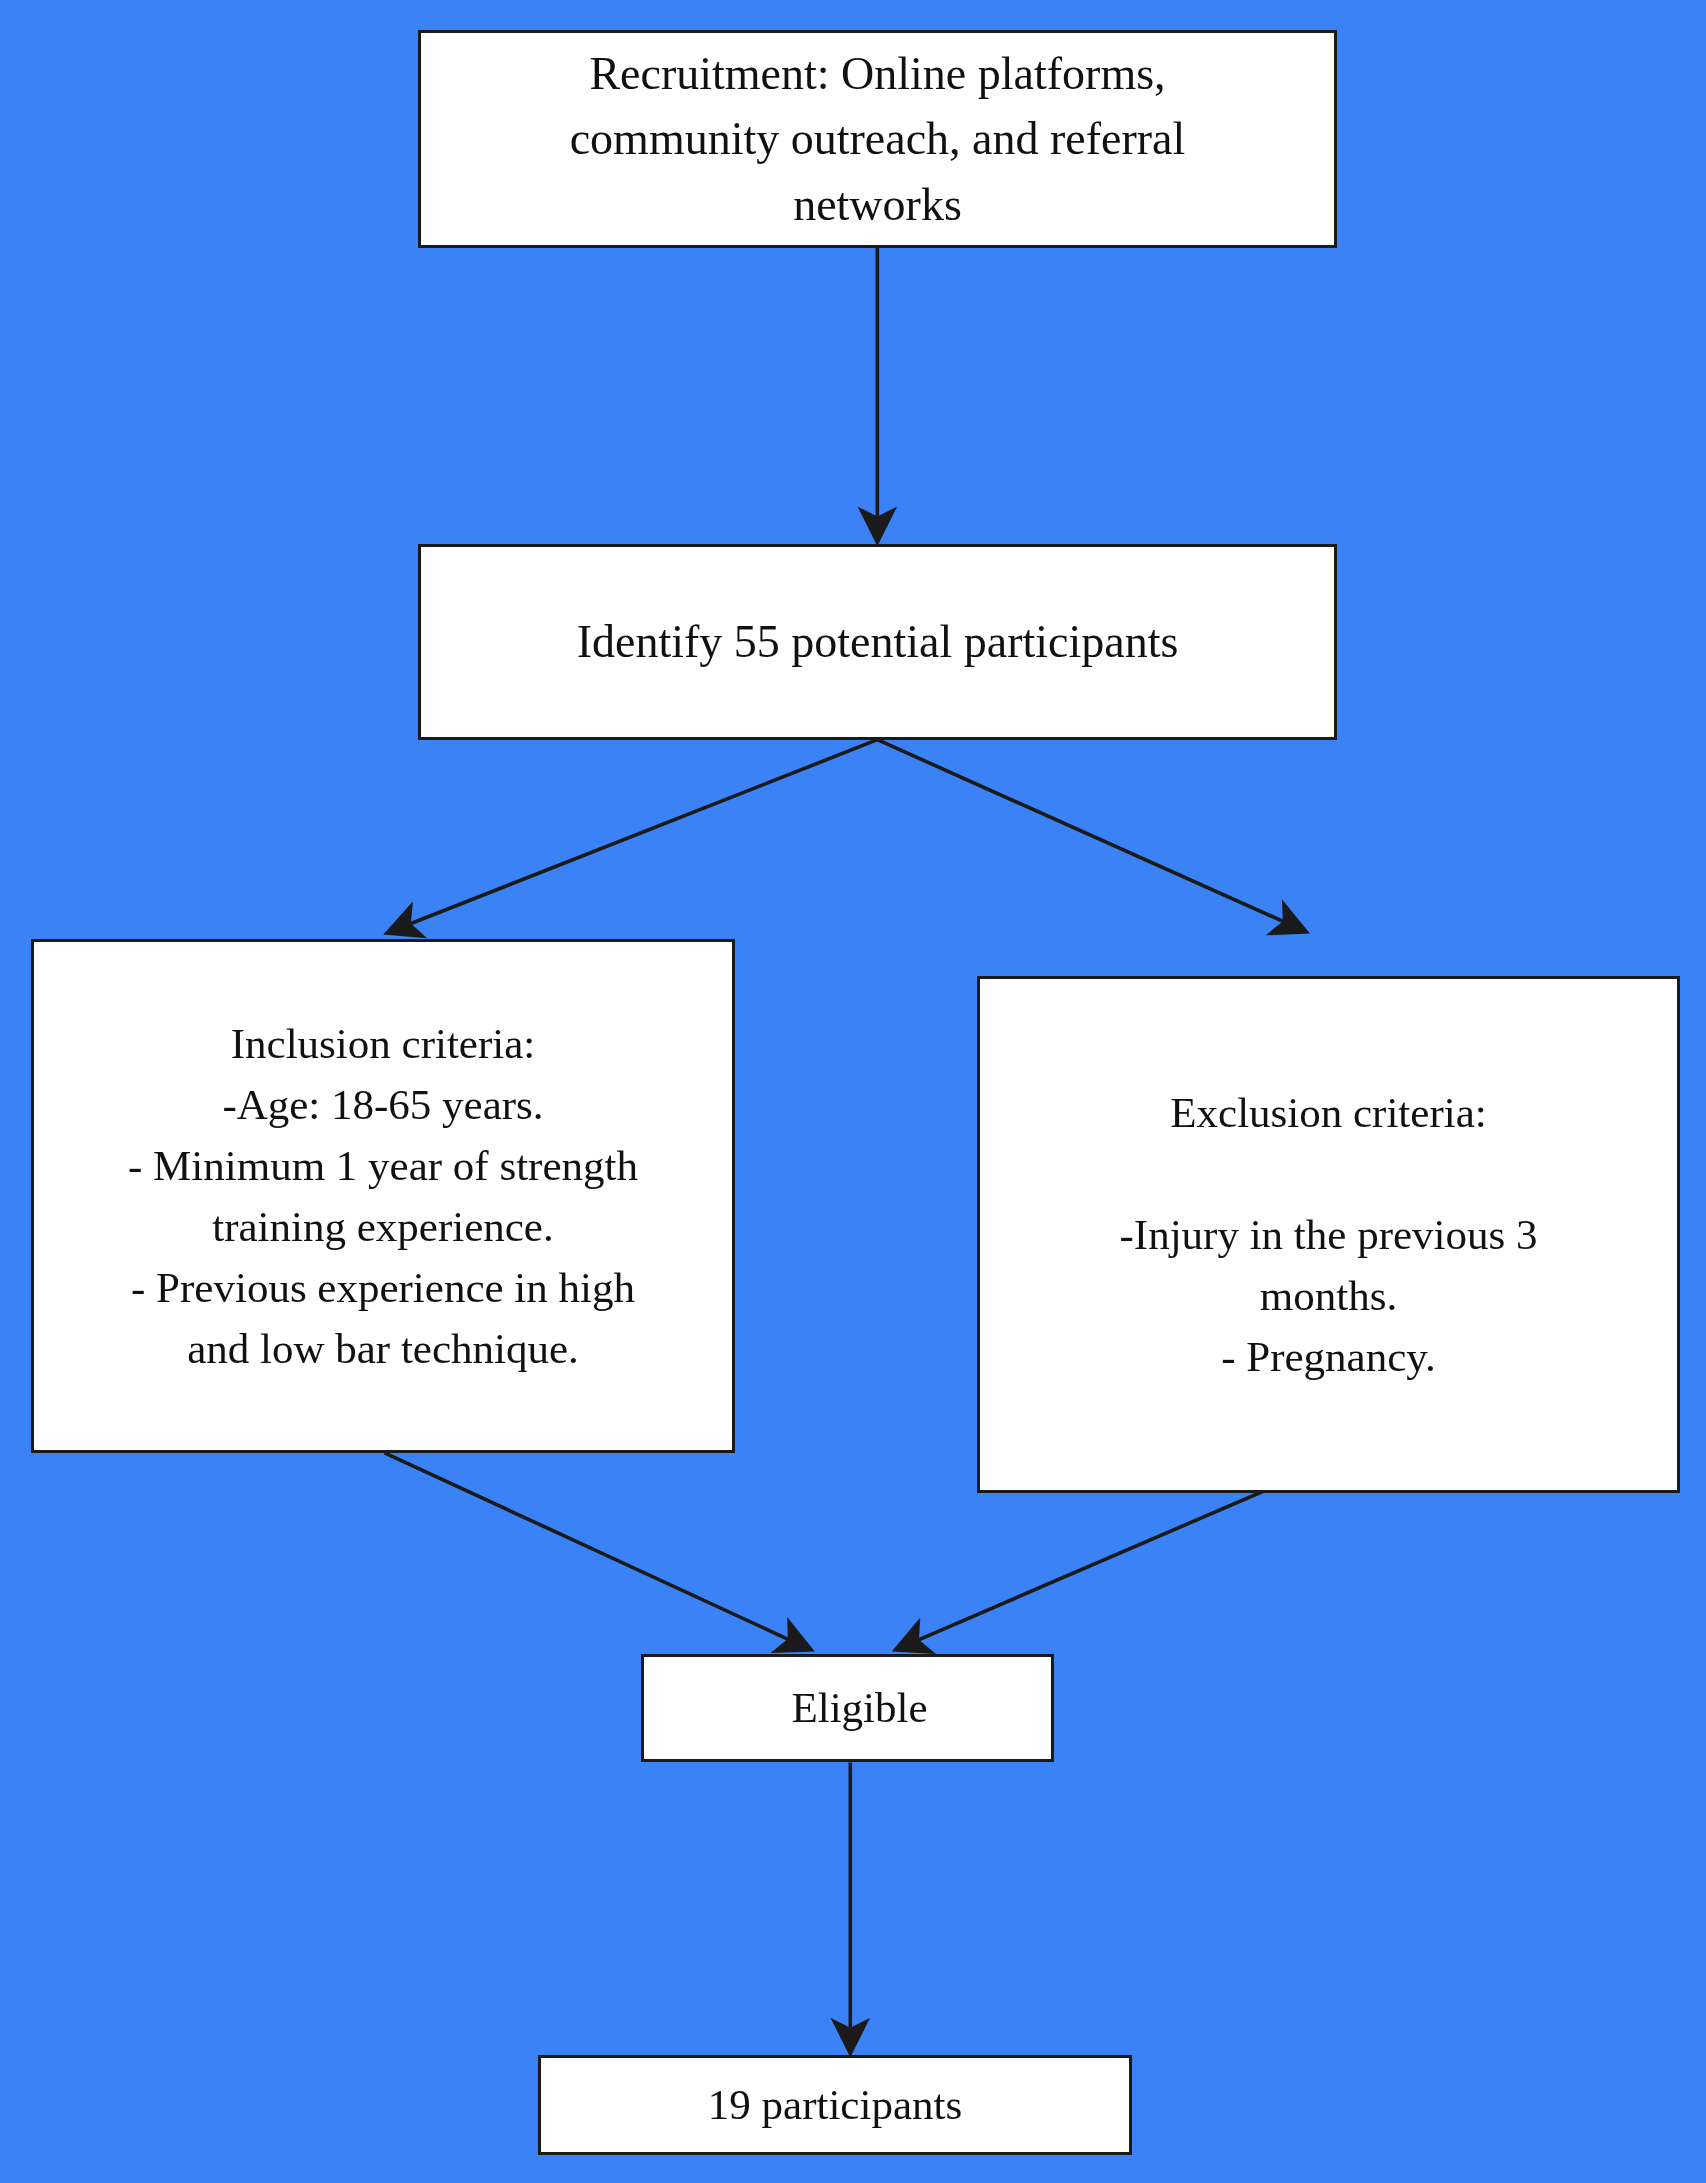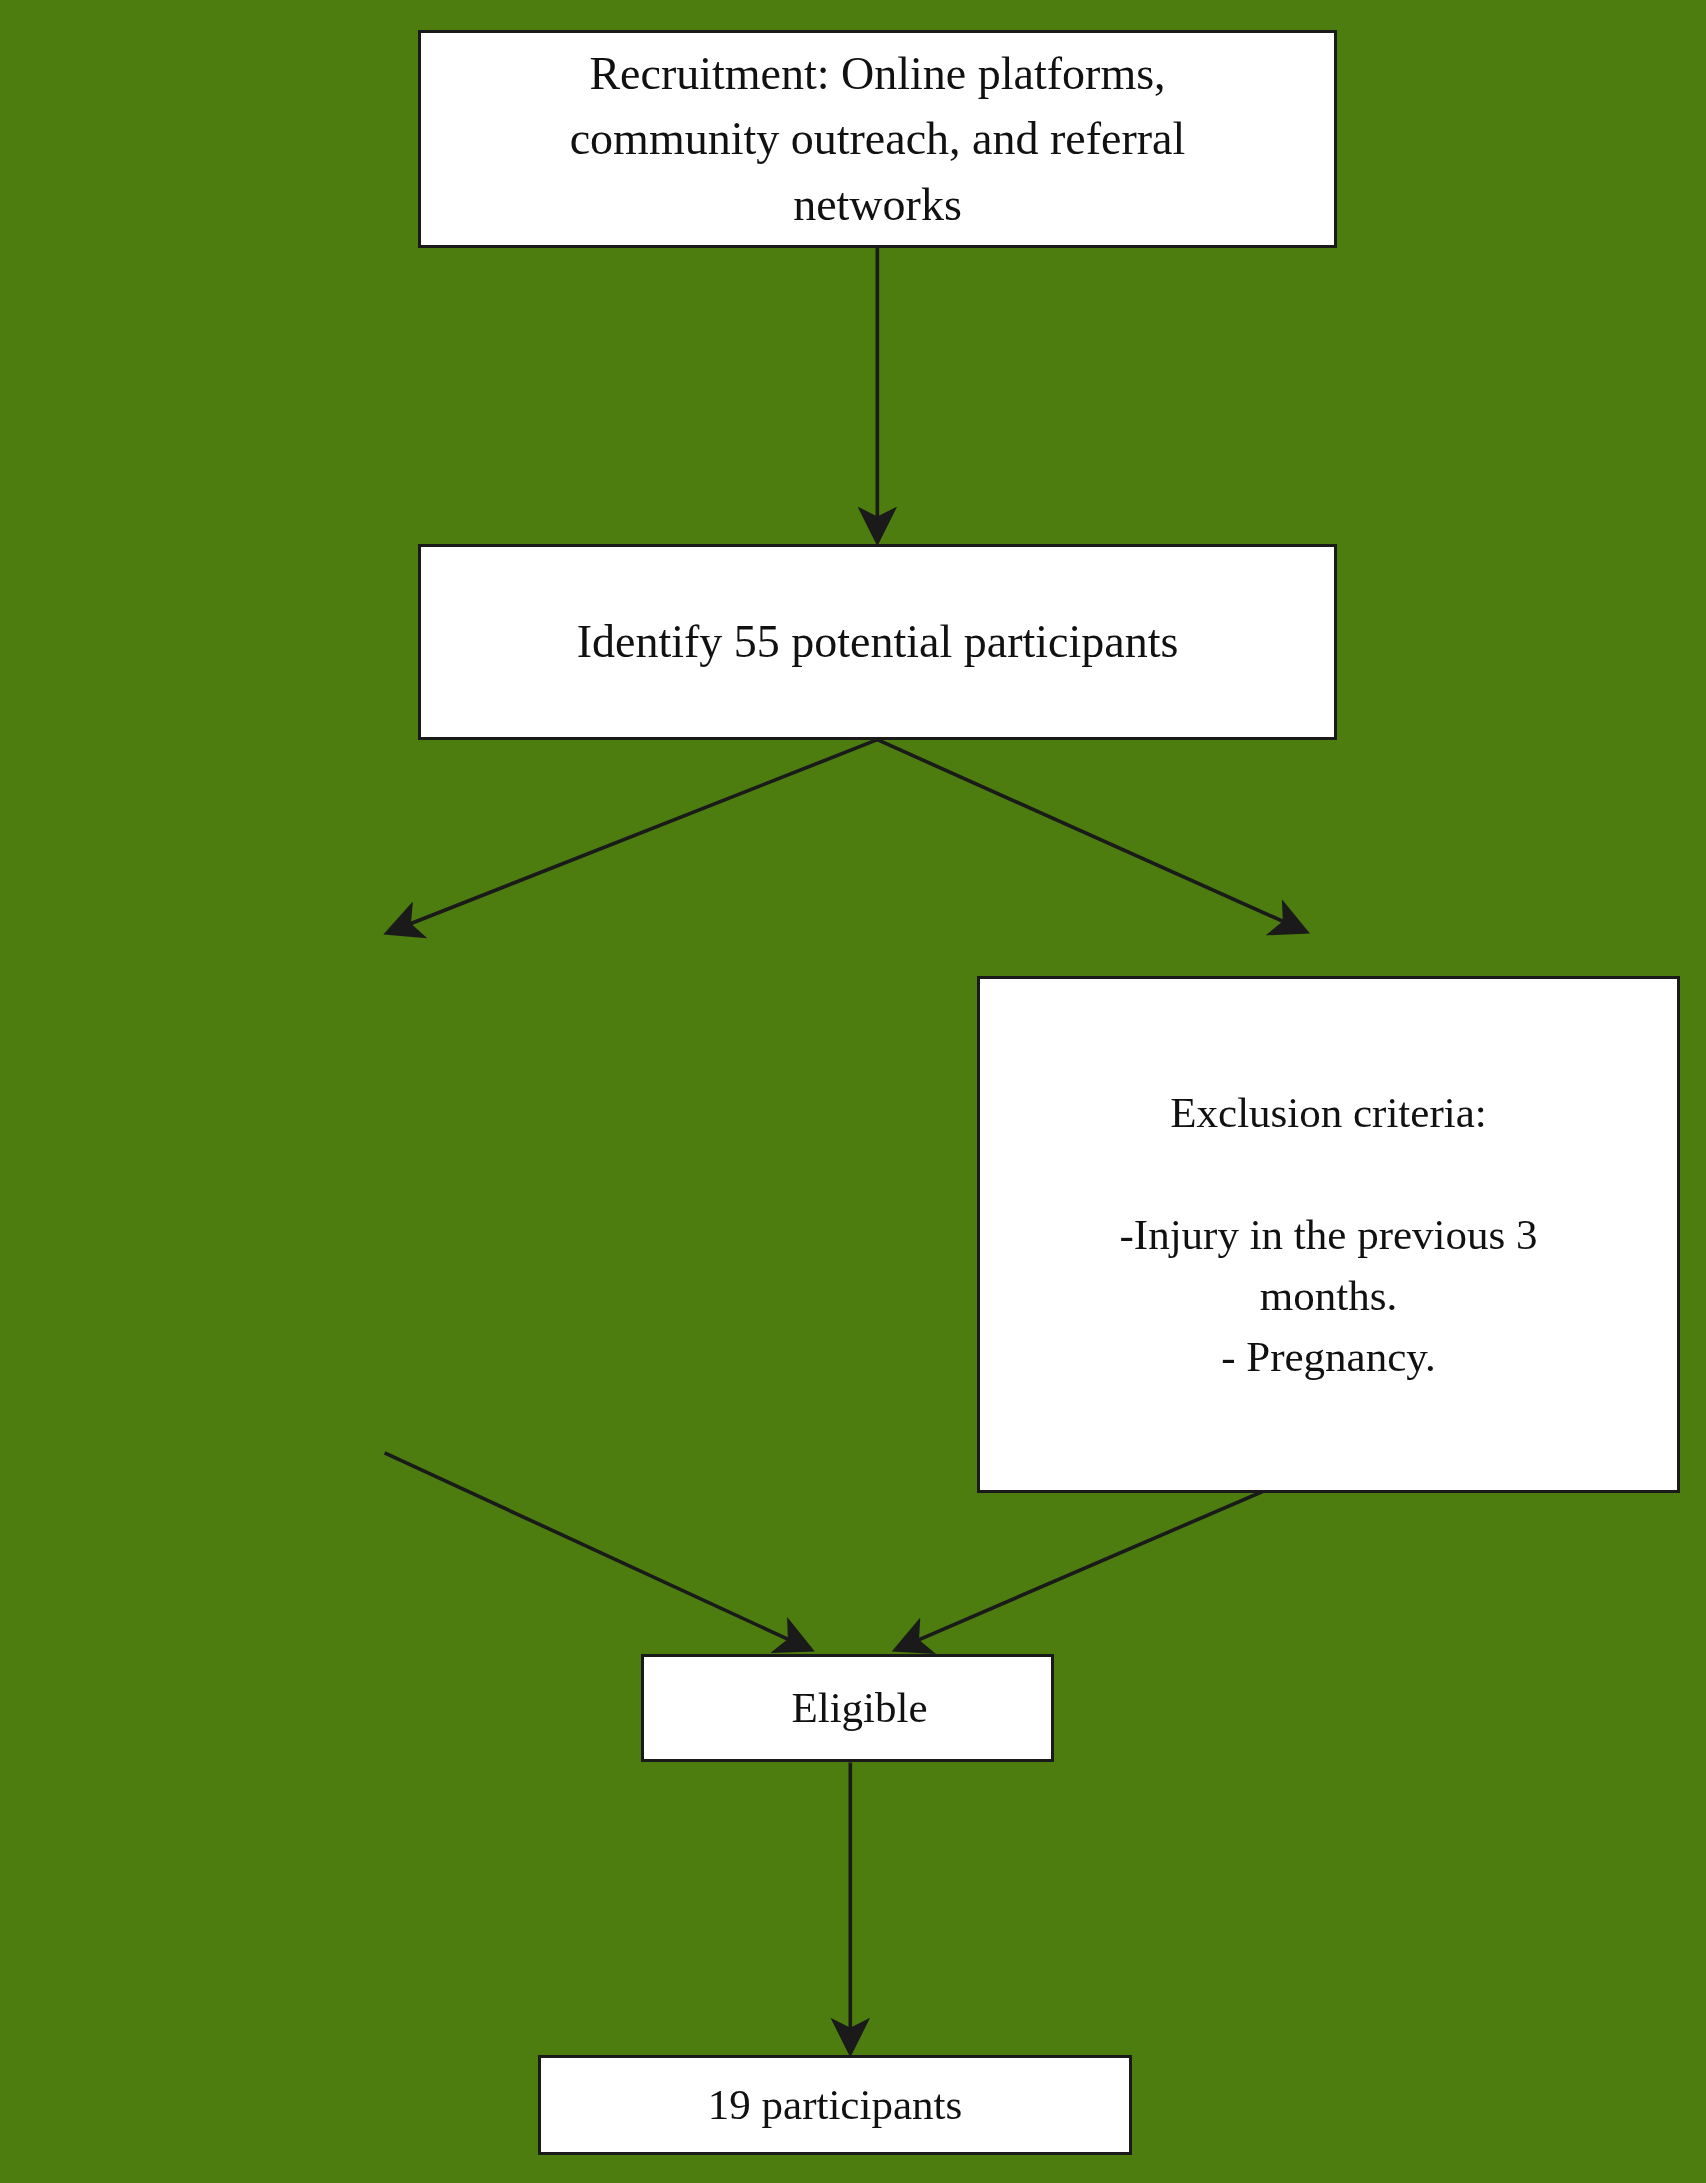--- a/index.html
+++ b/index.html
@@ -4,21 +4,21 @@
 <style>
   html, body {
     margin: 0;
     padding: 0;
     background: #ffffff;
   }
   #page {
     position: relative;
     width: 1706px;
     height: 2183px;
-    background: #4d7c0f;
+    background: #3b82f6;
     overflow: hidden;
     font-family: "Liberation Serif", "DejaVu Serif", serif;
     color: #111111;
   }
   .node {
     position: absolute;
     box-sizing: border-box;
     border: 3px solid #1a1a1a;
     background: #ffffff;
     display: flex;
@@ -121,20 +121,28 @@
   <div class="node" id="node-recruitment">
     <span class="txt">Recruitment: Online platforms,
 community outreach, and referral
 networks</span>
   </div>
 
   <div class="node" id="node-identify">
     <span class="txt">Identify 55 potential participants</span>
   </div>
 
+  <div class="node" id="node-inclusion">
+    <span class="txt">Inclusion criteria:
+-Age: 18-65 years.
+- Minimum 1 year of strength
+training experience.
+- Previous experience in high
+and low bar technique.</span>
+  </div>
 
   <div class="node" id="node-exclusion">
     <span class="txt">Exclusion criteria:
 
 -Injury in the previous 3
 months.
 - Pregnancy.</span>
   </div>
 
   <div class="node" id="node-eligible">

